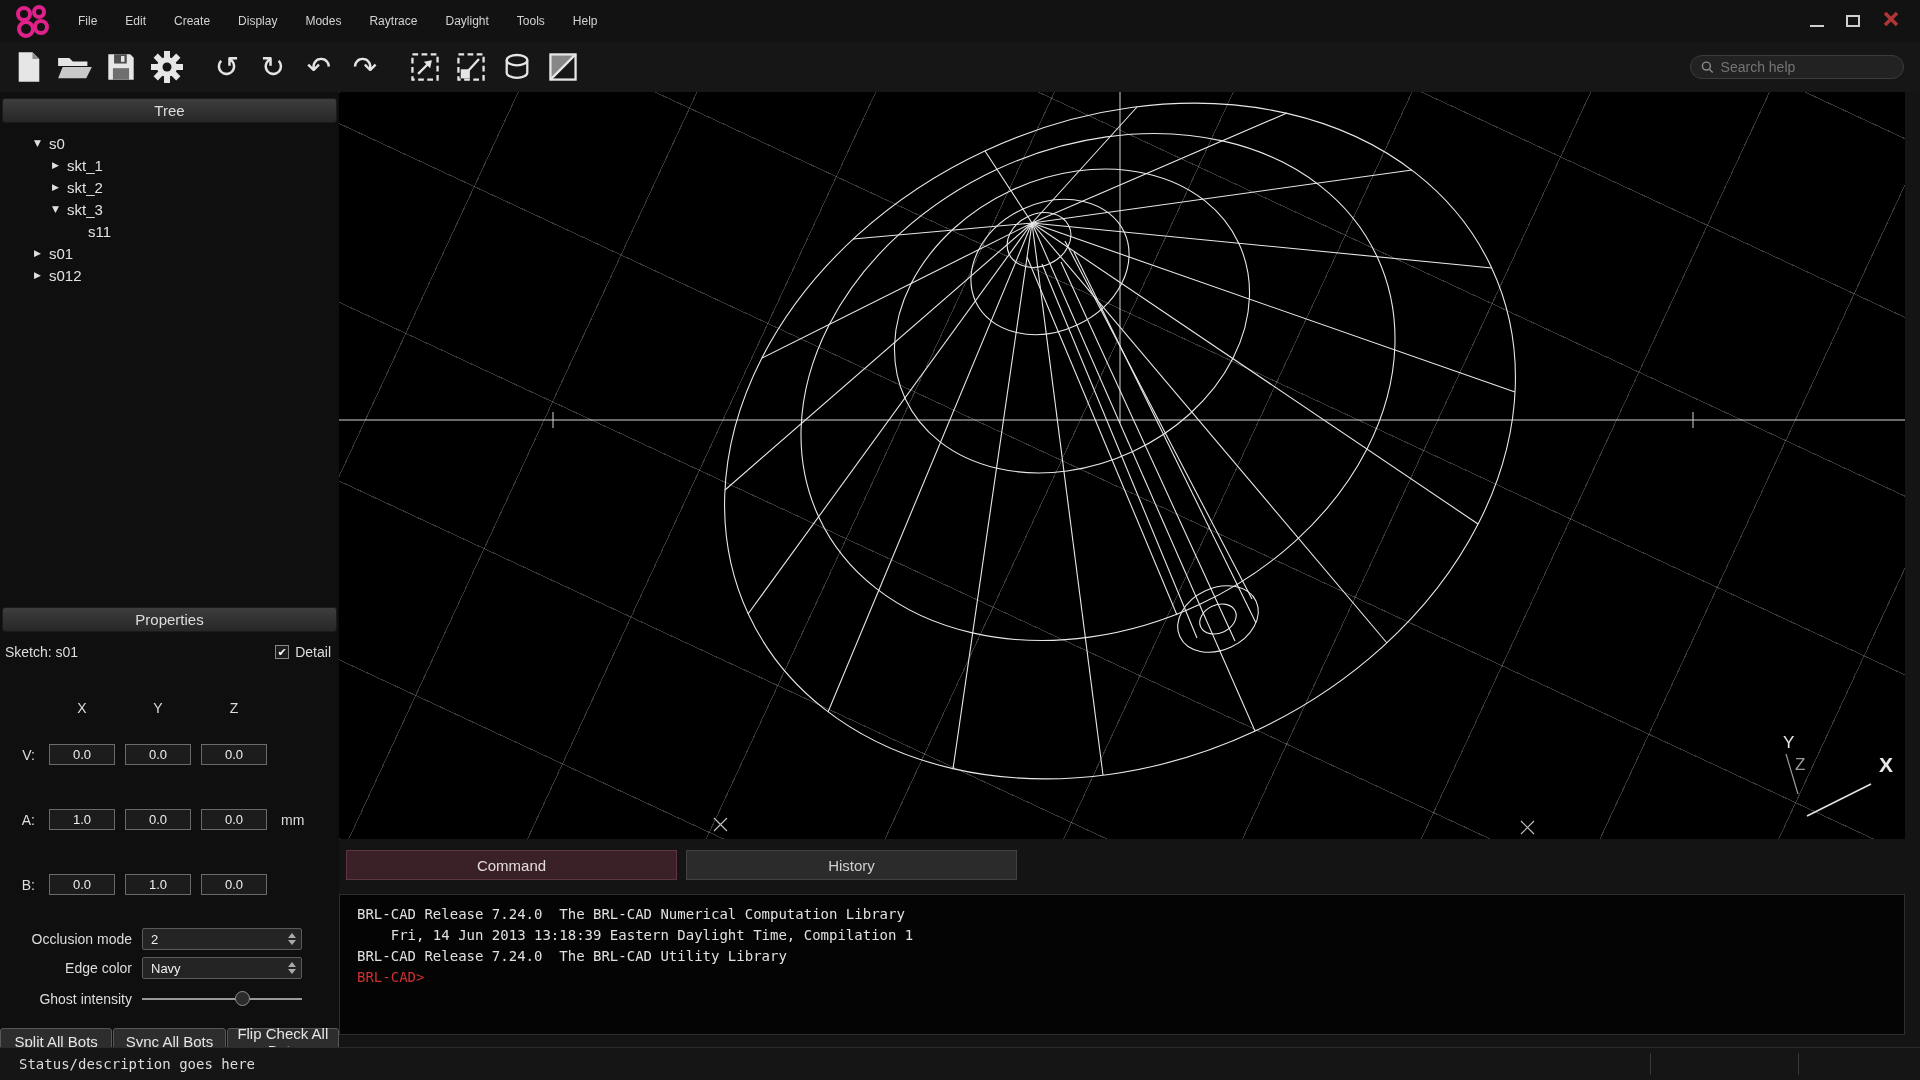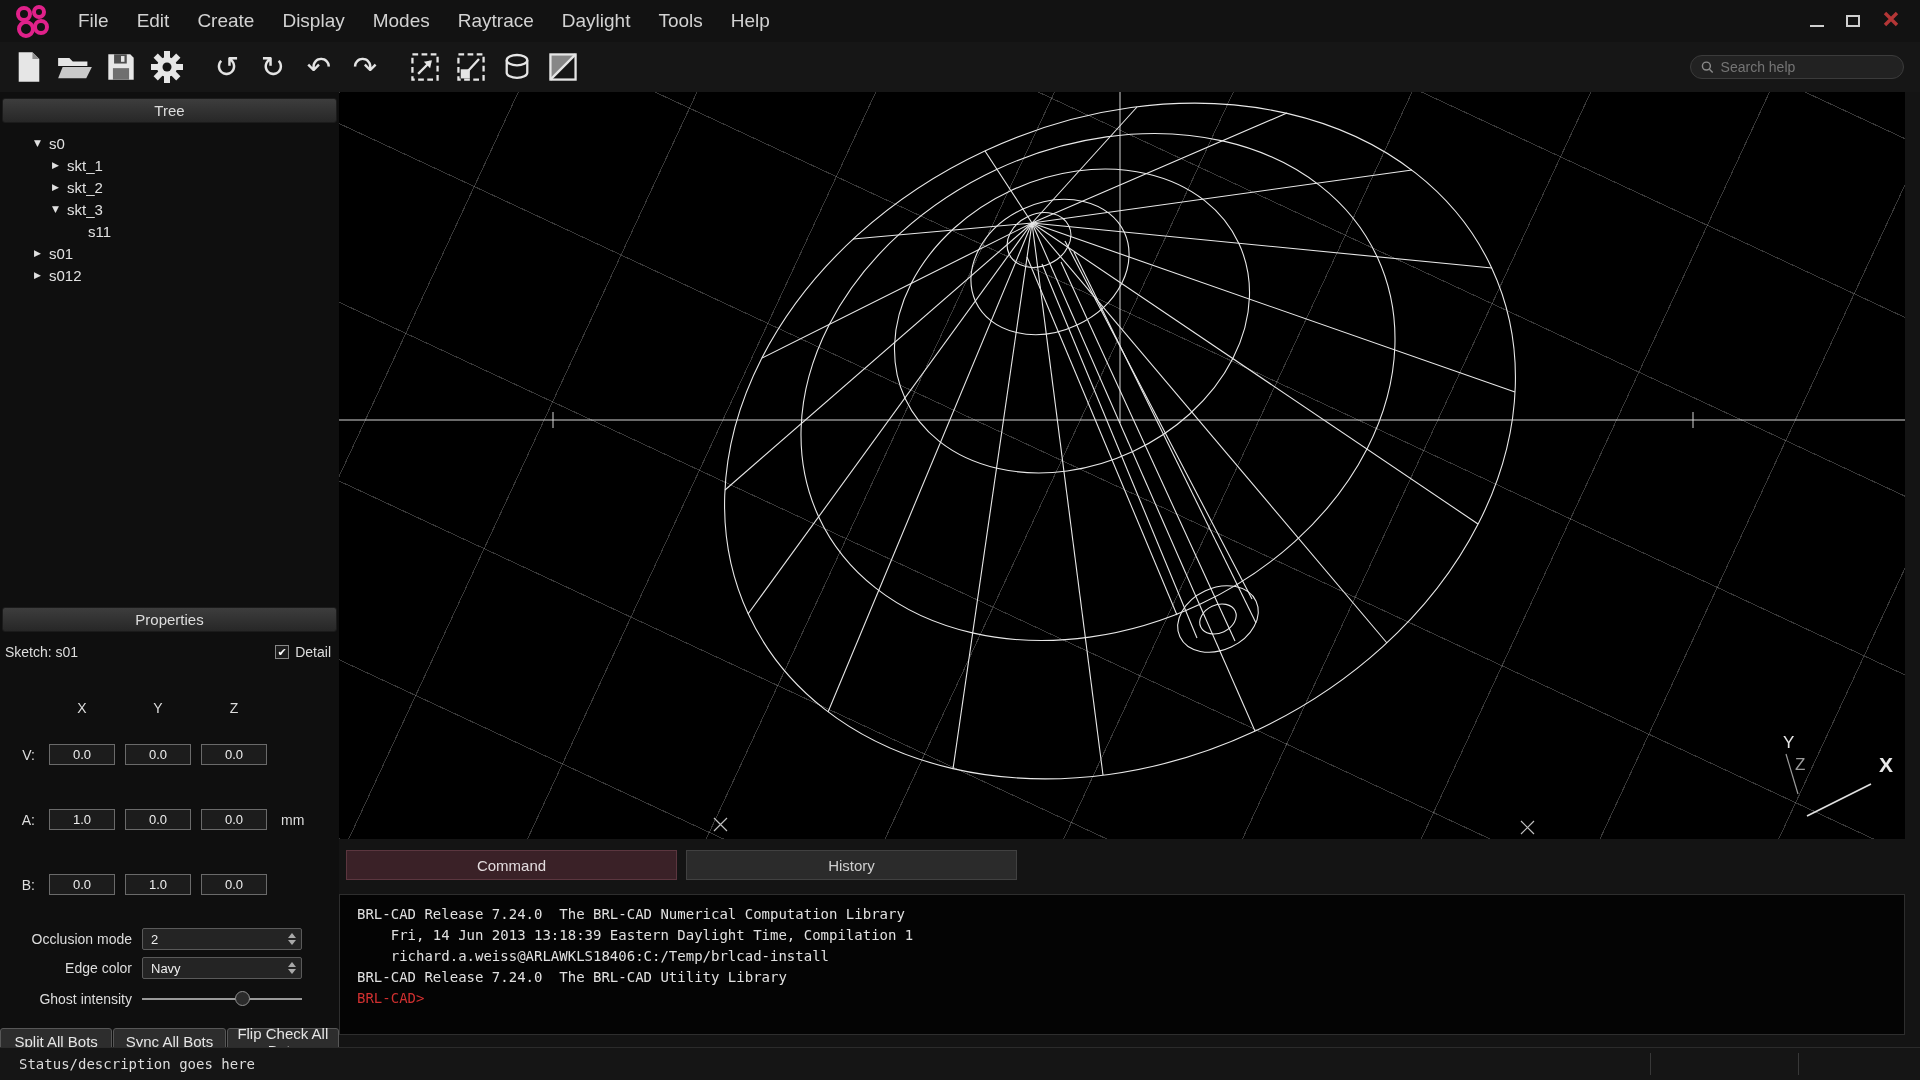--- a/index.html
+++ b/index.html
@@ -2,21 +2,21 @@
 <html><head>
 <meta charset="utf-8">
 <style>
   * { box-sizing: border-box; margin: 0; padding: 0; }
   html,body { width:1920px; height:1080px; overflow:hidden; }
   body { background:#141414; font-family:"Liberation Sans", sans-serif; color:#d8d8d8; }
 
   
   .titlebar { height:42px; display:flex; align-items:center; background:#121212; padding:0 10px; }
   .logo { margin:0 12px 0 2px; display:flex; align-items:center; }
-  .menu-item { padding:0 14px; font-size:19px; color:#d2d2d2; line-height:42px; cursor:default; }
+  .menu-item { padding:0 14px; font-size:12px; color:#d2d2d2; line-height:42px; cursor:default; }
   .win-controls { margin-left:auto; display:flex; align-items:center; gap:22px; padding-right:10px; }
   .wc-min { width:14px; height:2px; background:#cfcfcf; margin-top:10px; }
   .wc-max { width:14px; height:12px; border:2px solid #cfcfcf; }
 
   
   .toolbar { height:50px; display:flex; align-items:center; background:#161616; padding:0 6px; }
   .tool-btn { width:46px; height:44px; display:flex; align-items:center; justify-content:center; }
   .glyph-icon { font-size:29px; color:#e4e4e4; font-family:"DejaVu Sans", sans-serif; line-height:1; }
   .tb-gap { width:14px; }
   .dash { fill:none; stroke:#e6e6e6; stroke-width:2; stroke-dasharray:5 3; }
@@ -413,21 +413,20 @@
     </div>
 
     <div class="tabs-row">
       <div class="tab active">Command</div>
       <div class="tab inactive">History</div>
     </div>
 
     <div class="console">
       <div class="line">BRL-CAD Release 7.24.0  The BRL-CAD Numerical Computation Library</div>
       <div class="line">    Fri, 14 Jun 2013 13:18:39 Eastern Daylight Time, Compilation 1</div>
-      <div class="line">    richard.a.weiss@ARLAWKLS18406:C:/Temp/brlcad-install</div>
       <div class="line">BRL-CAD Release 7.24.0  The BRL-CAD Utility Library</div>
       <div class="line prompt">BRL-CAD&gt;</div>
     </div>
   </div>
 </div>
 
 <div class="statusbar">
   <span>Status/description goes here</span>
   <span class="status-div" style="left:1650px"></span>
   <span class="status-div" style="left:1798px"></span>

